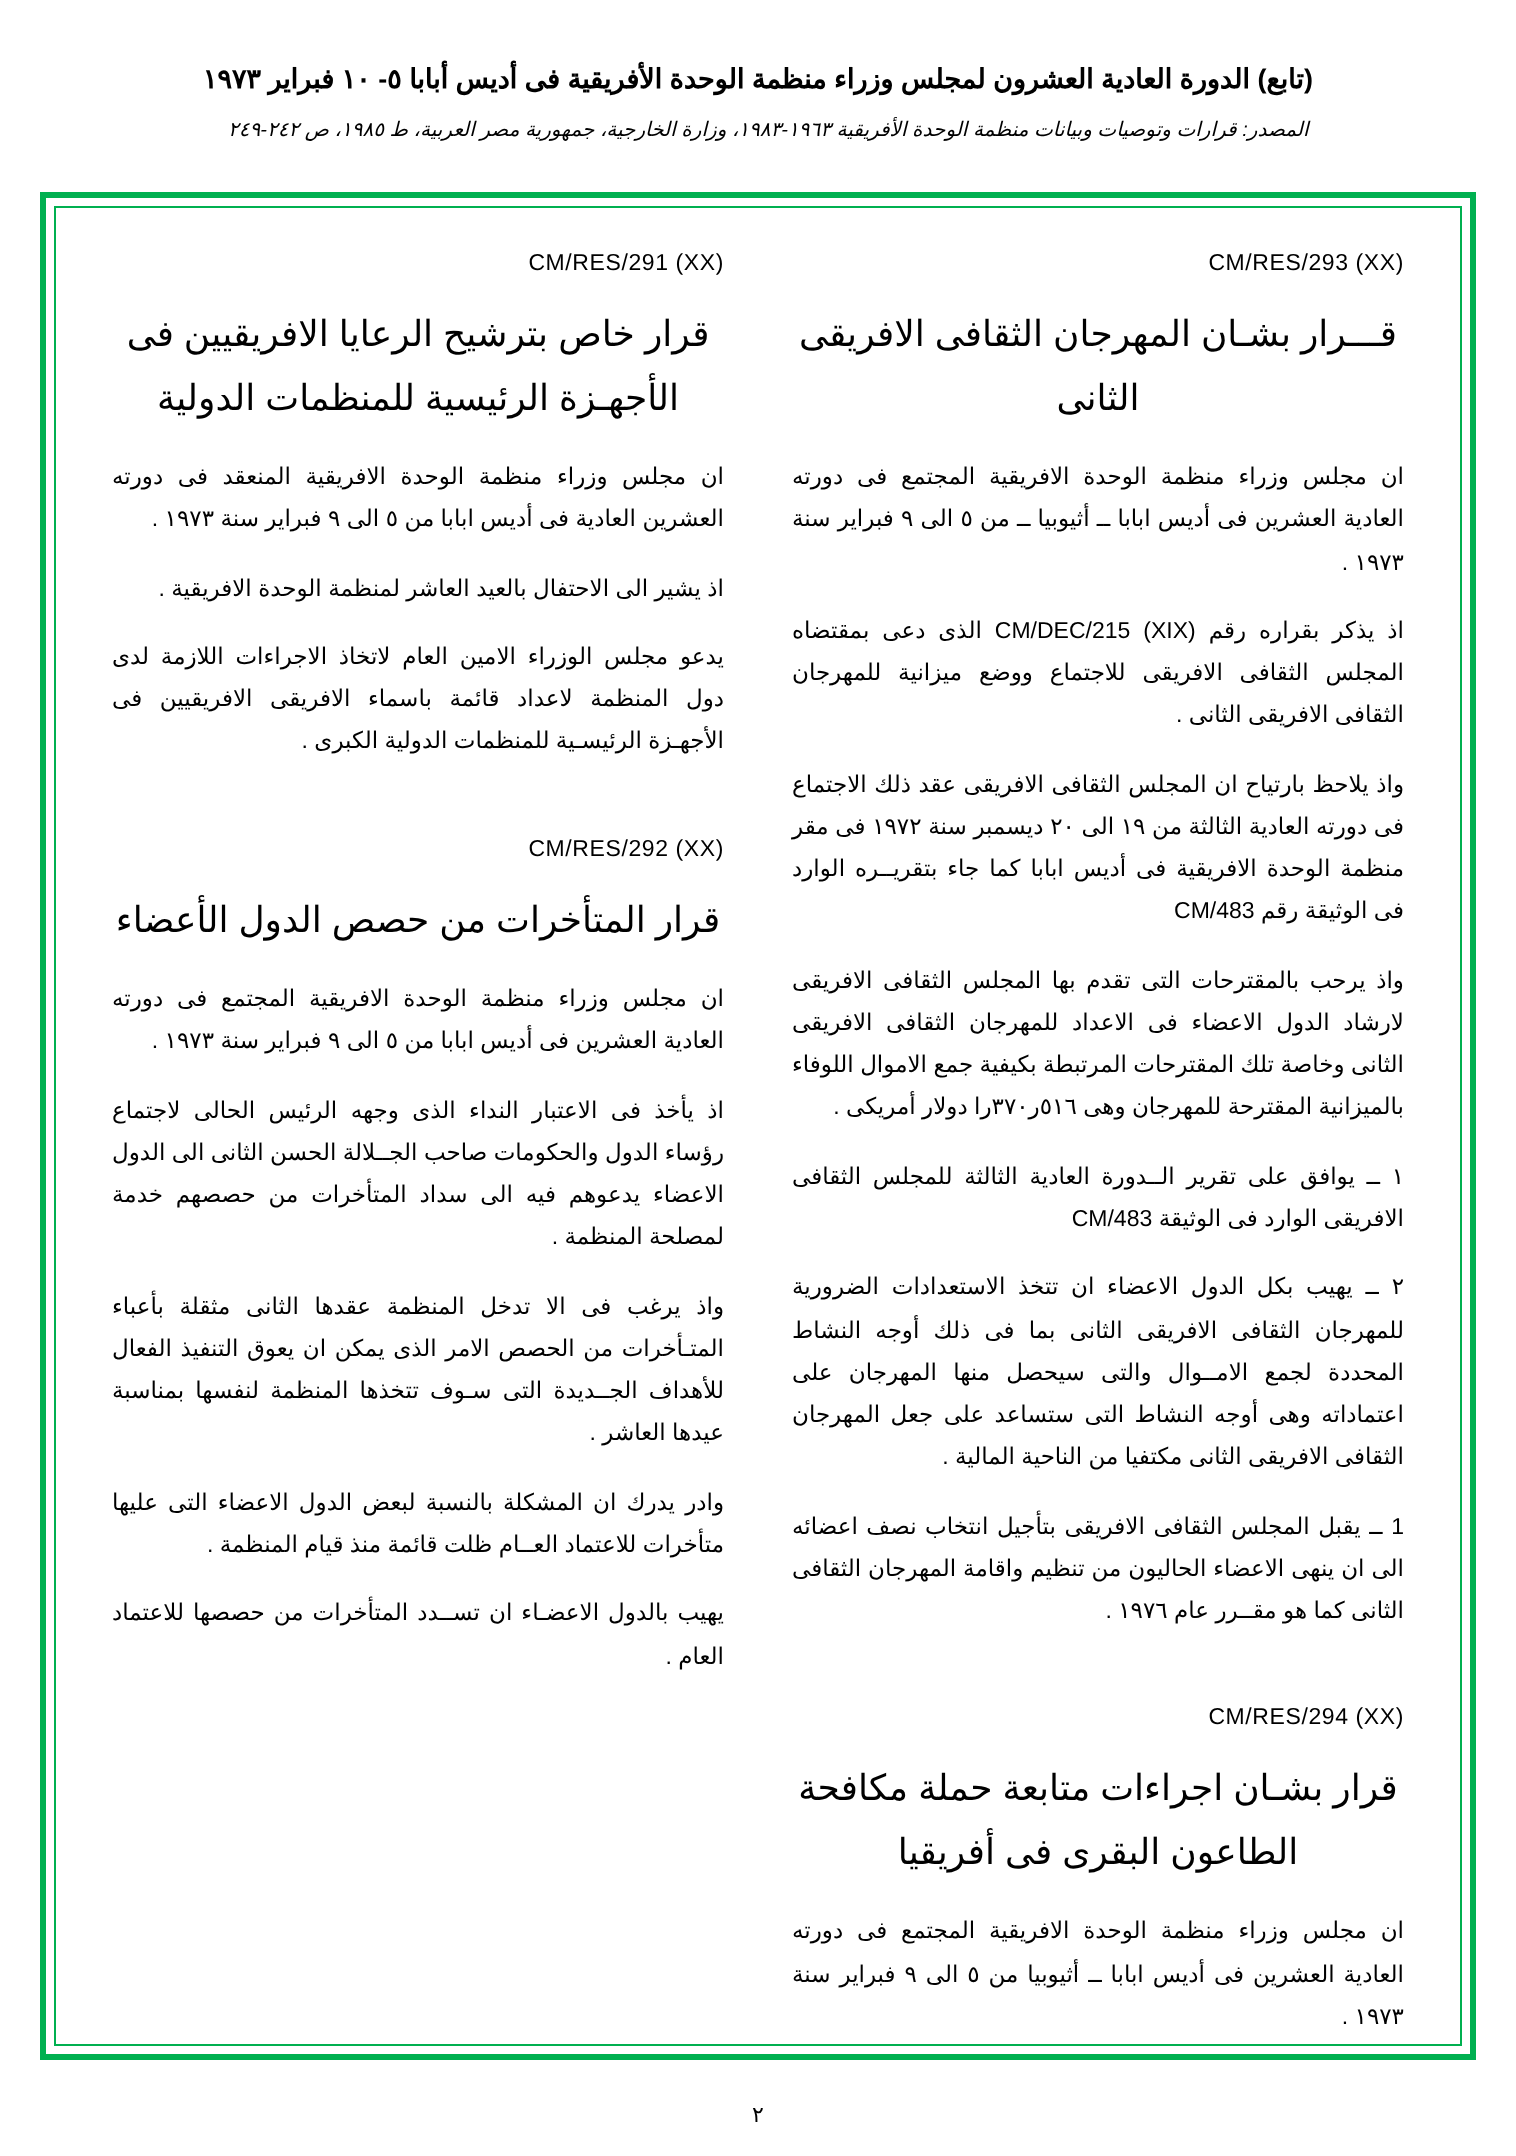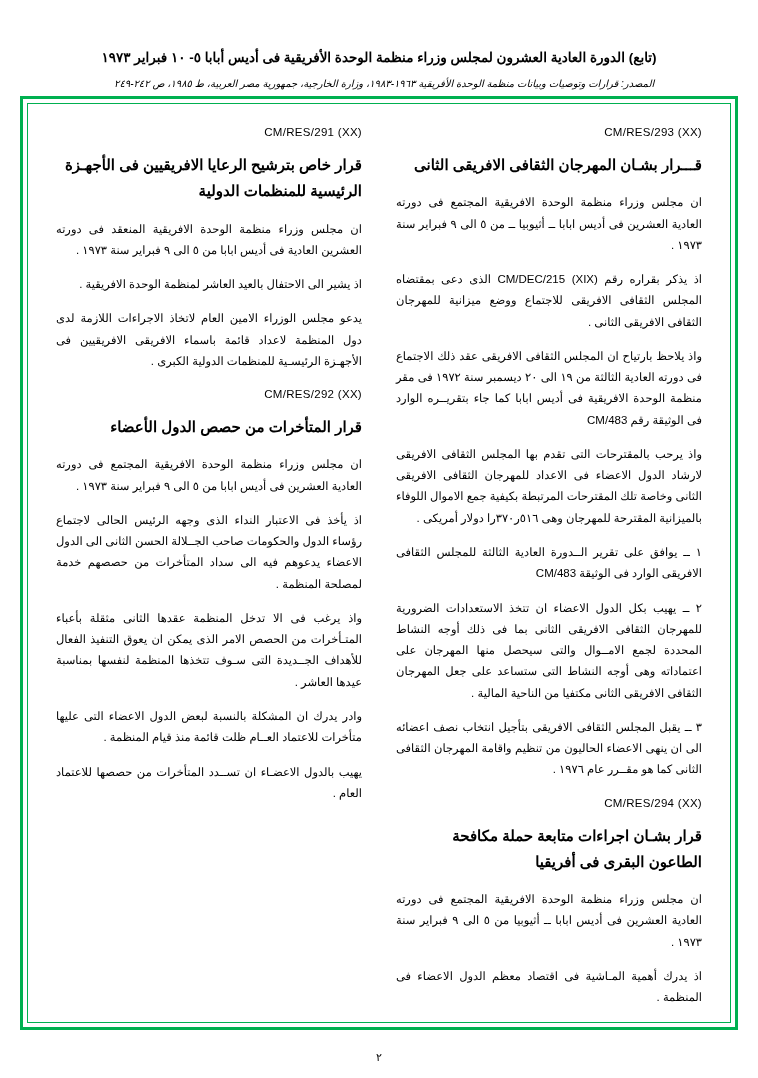--- a/index.html
+++ b/index.html
@@ -13,21 +13,21 @@
     font-family: "Liberation Sans", sans-serif;
     color: #000000;
     position: relative;
     overflow: hidden;
   }
   .page {
     width: 758px;
     height: 1078px;
     position: relative;
     box-sizing: border-box;
-    padding: 18px;
+    padding: 0;
   }
   .header {
     text-align: center;
     padding: 30px 40px 0 40px;
   }
   .header-title {
     font-size: 13.5px;
     font-weight: bold;
     line-height: 1.5;
     letter-spacing: 0px;
@@ -73,26 +73,26 @@
   }
   .res-code {
     font-size: 11.5px;
     font-weight: normal;
     direction: ltr;
     text-align: right;
     margin: 0 0 14px 0;
     letter-spacing: 0.3px;
   }
   .res-code.spaced-top {
-    margin-top: 16px;
+    margin-top: 36px;
   }
   .res-title {
-    font-size: 15px;
-    font-weight: bold;
-    text-align: right;
+    font-size: 18px;
+    font-weight: normal;
+    text-align: center;
     line-height: 1.75;
     margin: 0 0 14px 0;
     letter-spacing: 0.2px;
   }
   .para {
     font-size: 11.5px;
     line-height: 1.85;
     text-align: justify;
     text-align-last: right;
     margin: 0 0 13px 0;
@@ -124,21 +124,21 @@
         <div class="col">
 
           <div class="res-code">CM/RES/293  (XX)</div>
           <div class="res-title">قـــرار بشـان المهرجان الثقافى الافريقى الثانى</div>
           <p class="para">ان مجلس وزراء منظمة الوحدة الافريقية المجتمع فى دورته العادية العشرين فى أديس ابابا ــ أثيوبيا ــ من ٥ الى ٩ فبراير سنة ١٩٧٣ .</p>
           <p class="para">اذ يذكر بقراره رقم CM/DEC/215 (XIX) الذى دعى بمقتضاه المجلس الثقافى الافريقى للاجتماع ووضع ميزانية للمهرجان الثقافى الافريقى الثانى .</p>
           <p class="para">واذ يلاحظ بارتياح ان المجلس الثقافى الافريقى عقد ذلك الاجتماع فى دورته العادية الثالثة من ١٩ الى ٢٠ ديسمبر سنة ١٩٧٢ فى مقر منظمة الوحدة الافريقية فى أديس ابابا كما جاء بتقريــره الوارد فى الوثيقة رقم CM/483</p>
           <p class="para">واذ يرحب بالمقترحات التى تقدم بها المجلس الثقافى الافريقى لارشاد الدول الاعضاء فى الاعداد للمهرجان الثقافى الافريقى الثانى وخاصة تلك المقترحات المرتبطة بكيفية جمع الاموال اللوفاء بالميزانية المقترحة للمهرجان وهى ٥١٦ر٣٧٠را دولار أمريكى .</p>
           <p class="para">١ ــ يوافق على تقرير الــدورة العادية الثالثة للمجلس الثقافى الافريقى الوارد فى الوثيقة   CM/483</p>
           <p class="para">٢ ــ يهيب بكل الدول الاعضاء ان تتخذ الاستعدادات الضرورية للمهرجان الثقافى الافريقى الثانى بما فى ذلك أوجه النشاط المحددة لجمع الامــوال والتى سيحصل منها المهرجان على اعتماداته وهى أوجه النشاط التى ستساعد على جعل المهرجان الثقافى الافريقى الثانى مكتفيا من الناحية المالية .</p>
-          <p class="para">٣ ــ يقبل المجلس الثقافى الافريقى بتأجيل انتخاب نصف اعضائه الى ان ينهى الاعضاء الحاليون من تنظيم واقامة المهرجان الثقافى الثانى كما هو مقــرر عام ١٩٧٦ .</p>
+          <p class="para">1 ــ يقبل المجلس الثقافى الافريقى بتأجيل انتخاب نصف اعضائه الى ان ينهى الاعضاء الحاليون من تنظيم واقامة المهرجان الثقافى الثانى كما هو مقــرر عام ١٩٧٦ .</p>
 
           <div class="res-code spaced-top">CM/RES/294  (XX)</div>
           <div class="res-title">قرار بشـان اجراءات متابعة حملة مكافحة الطاعون البقرى فى أفريقيا</div>
           <p class="para">ان مجلس وزراء منظمة الوحدة الافريقية المجتمع فى دورته العادية العشرين فى أديس ابابا ــ أثيوبيا من ٥ الى ٩ فبراير سنة ١٩٧٣ .</p>
           <p class="para">اذ يدرك أهمية المـاشية فى اقتصاد معظم الدول الاعضاء فى المنظمة .</p>
 
         </div>
 
         <div class="col">
 

